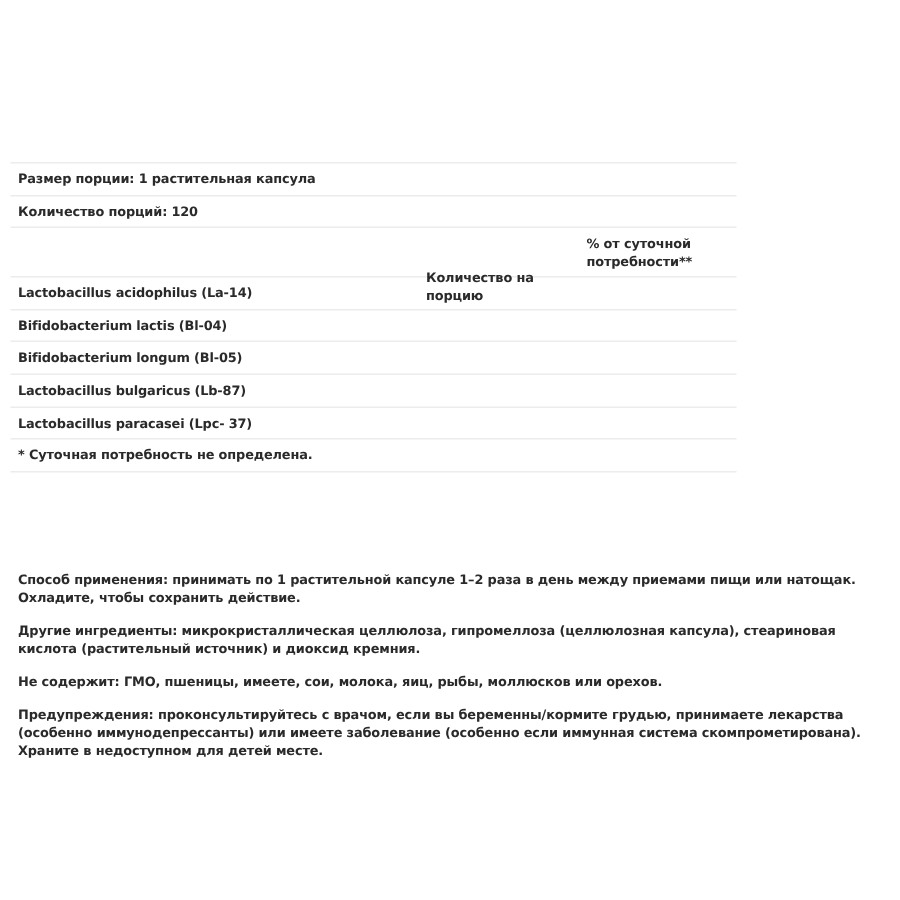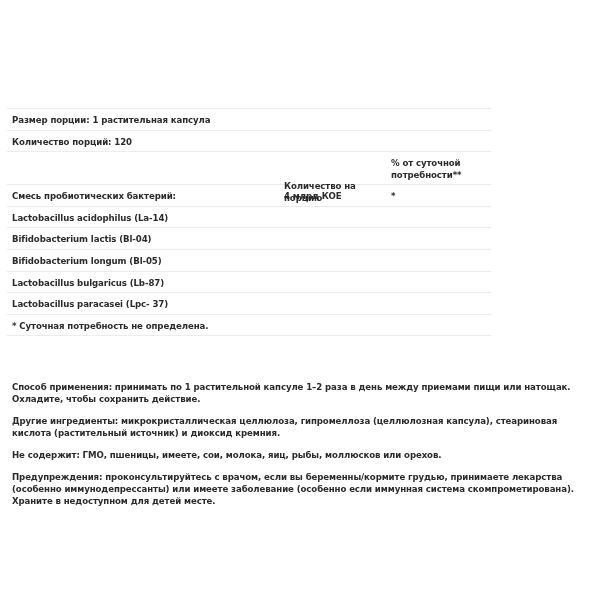--- a/index.html
+++ b/index.html
@@ -30,25 +30,20 @@
     <span class="c c1">Размер порции: 1 растительная капсула</span>
   </div>
   <div class="row single">
     <span class="c c1">Количество порций: 120</span>
   </div>
   <div class="row head">
     <span class="c c2">Количество на порцию</span>
     <span class="c c3">% от суточной потребности**</span>
   </div>
   <div class="row single">
-    <span class="c c1">Смесь пробиотических бактерий:</span>
-    <span class="c c2">4 млрд КОЕ</span>
-    <span class="c c3">*</span>
-  </div>
-  <div class="row single">
     <span class="c c1">Lactobacillus acidophilus (La-14)</span>
   </div>
   <div class="row single">
     <span class="c c1">Bifidobacterium lactis (Bl-04)</span>
   </div>
   <div class="row single">
     <span class="c c1">Bifidobacterium longum (Bl-05)</span>
   </div>
   <div class="row single">
     <span class="c c1">Lactobacillus bulgaricus (Lb-87)</span>

